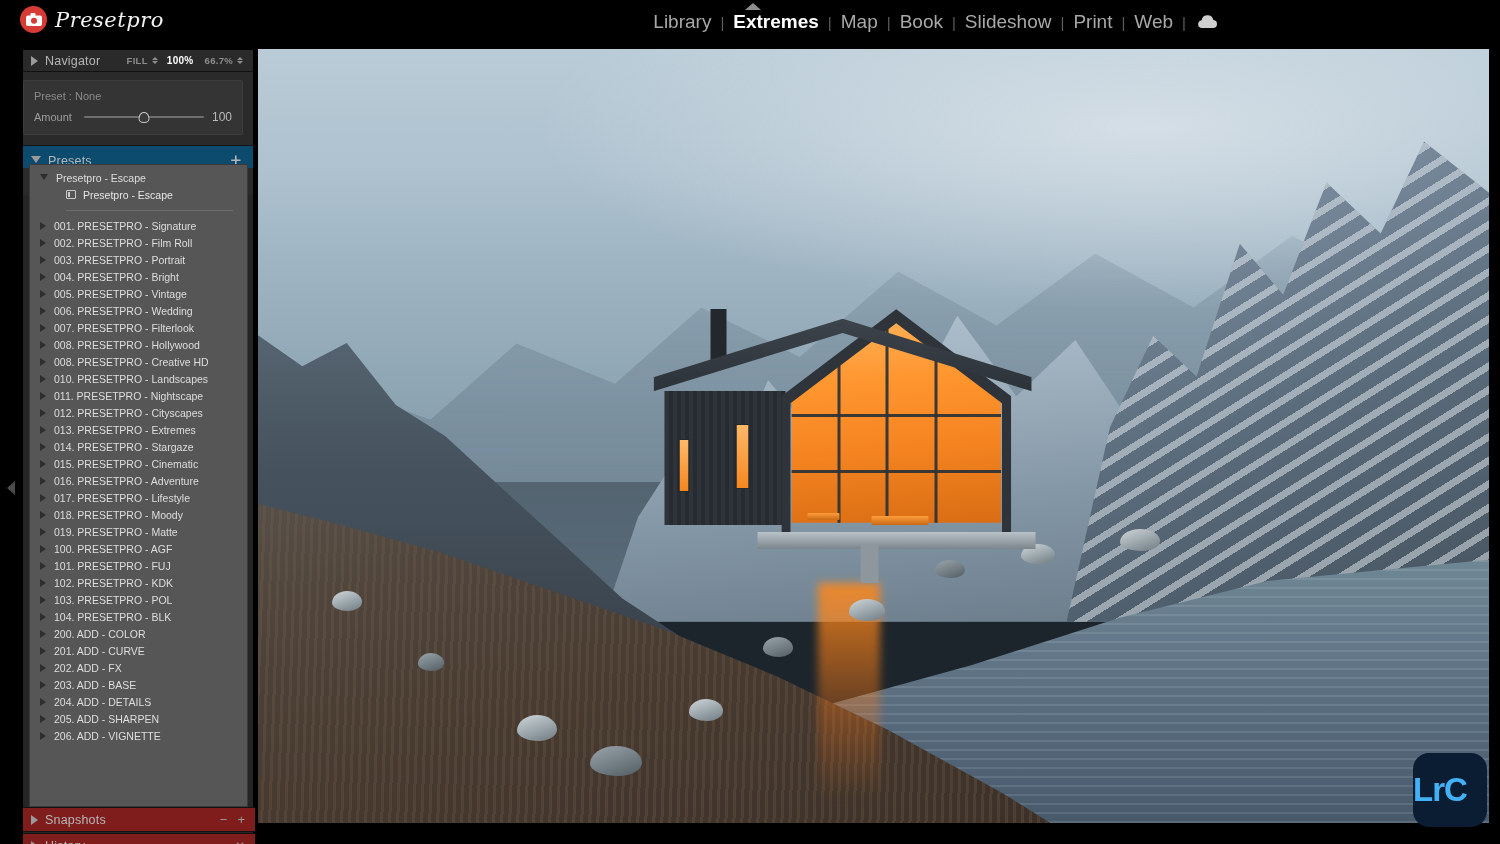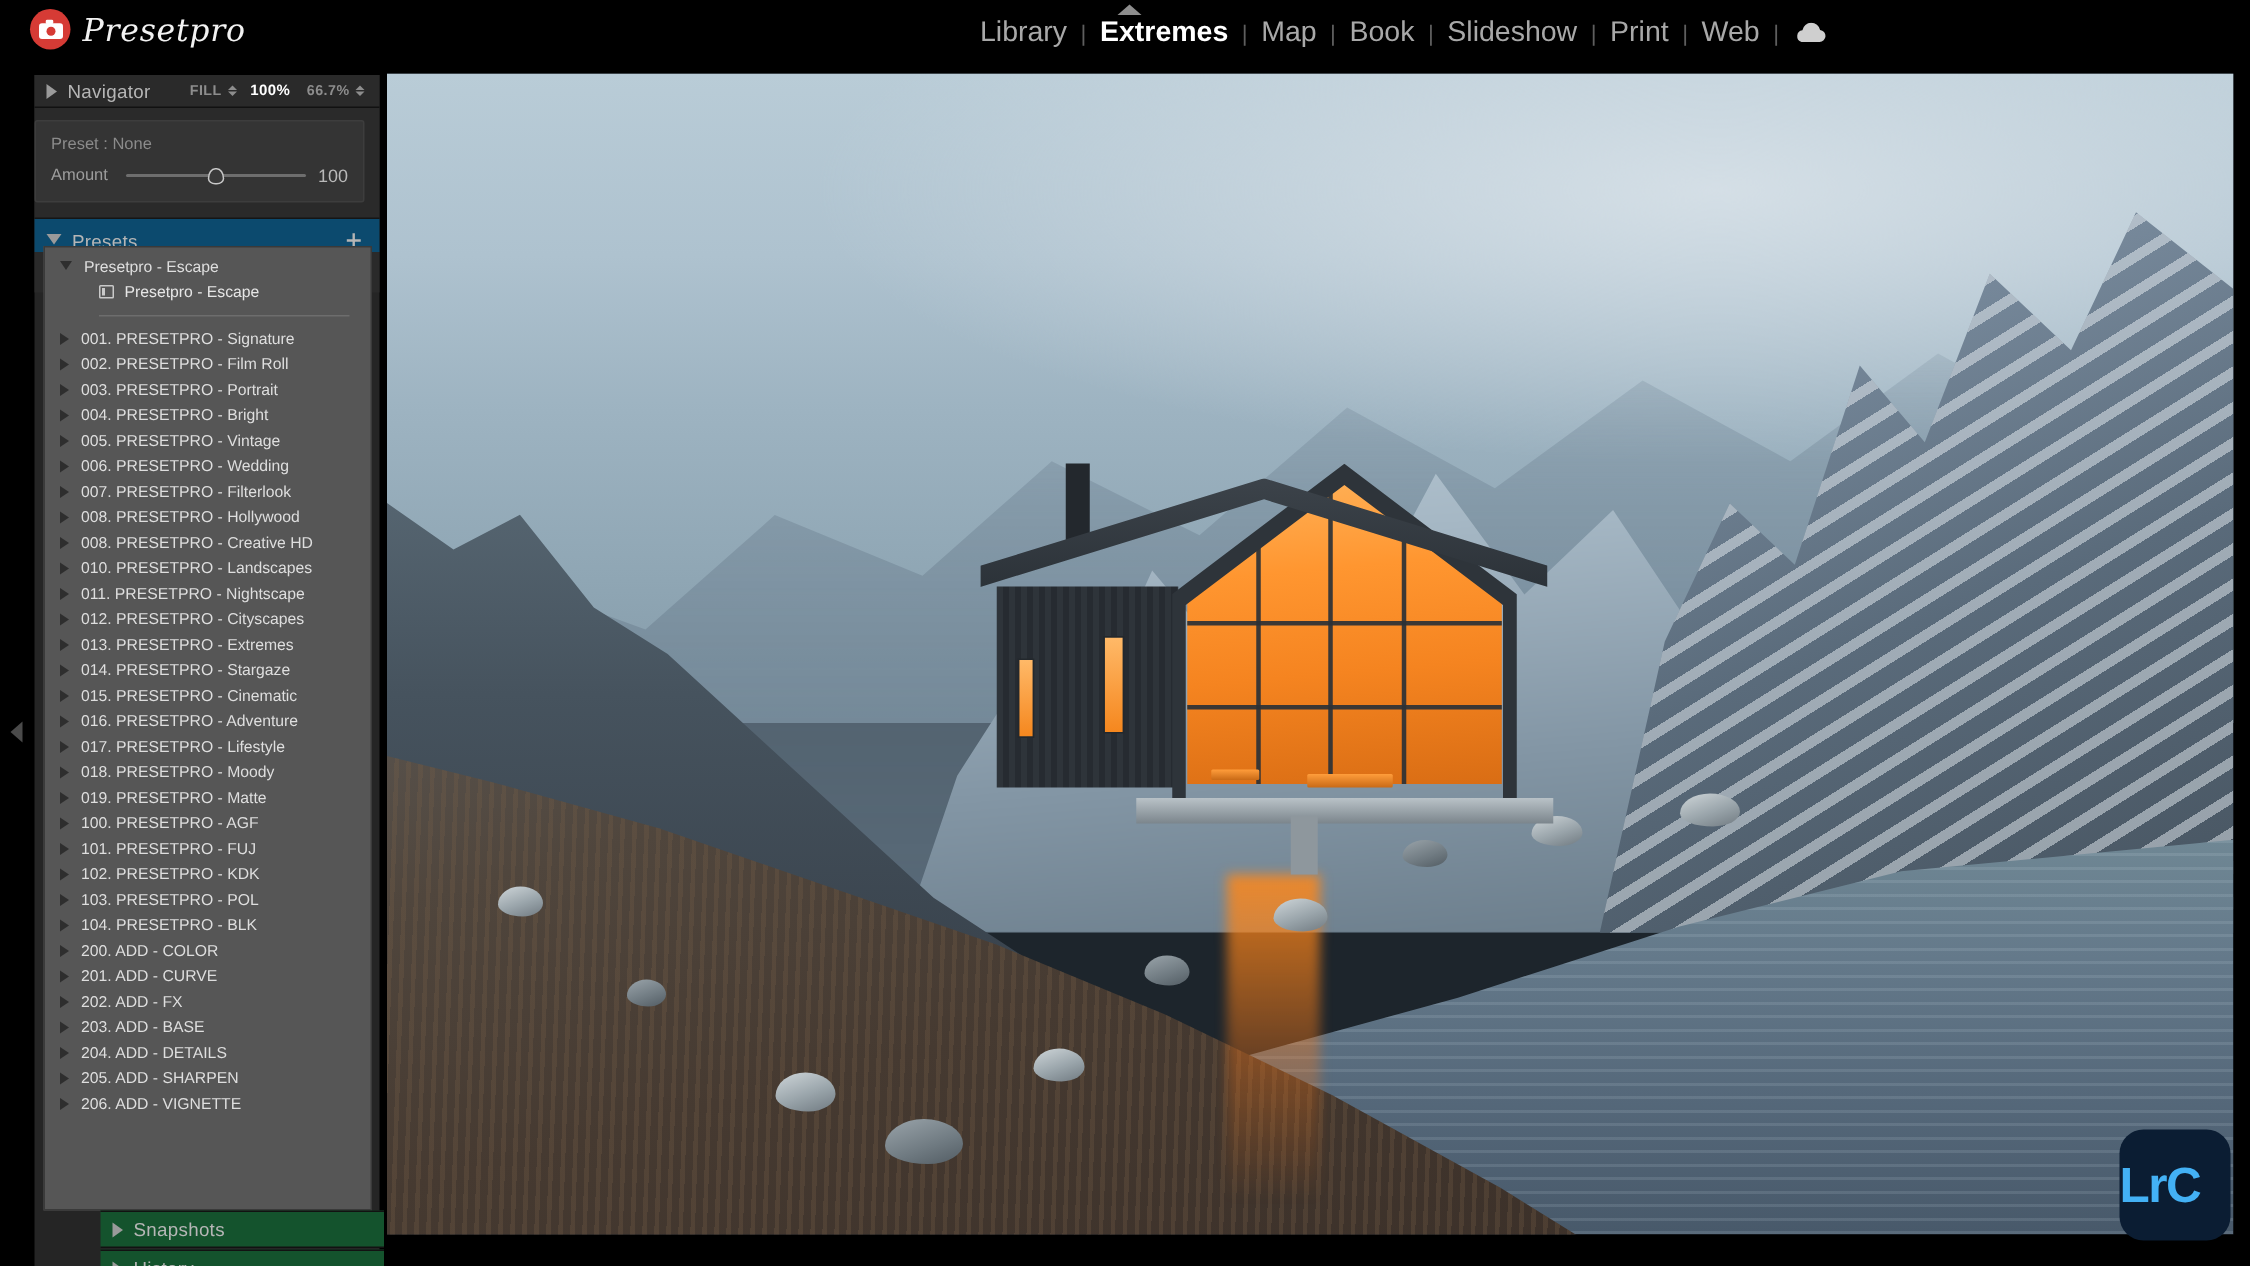--- a/index.html
+++ b/index.html
@@ -155,23 +155,23 @@
   }
   .preset-item .pic::after {
     content: ""; position: absolute; left: 1px; top: 1px;
     width: 2px; height: 5px; background: #c9c9c9;
   }
   .list-sep { height: 1px; background: #6d6d6d; margin: 7px 14px 6px 36px; }
 
   
   .bpanel {
     position: absolute; left: 0; width: 232px; height: 25px;
-    background: #14532d;
+    background: #7f1d1d;
     display: flex; align-items: center; padding: 0 10px 0 8px;
-    border-top: 1px solid #121212; border-bottom: 1px solid #121212; margin-left: 44px;
+    border-top: 1px solid #121212; border-bottom: 1px solid #121212;
   }
   .bpanel .panel-title { font-size: 12.5px; }
   .bp-icons { display: flex; align-items: center; gap: 10px; color: #9a9a9a; font-size: 13px; }
 
   
   #viewport {
     position: absolute; left: 256px; top: 47px; width: 1244px; height: 797px;
     background: #000;
   }
   #photo {

